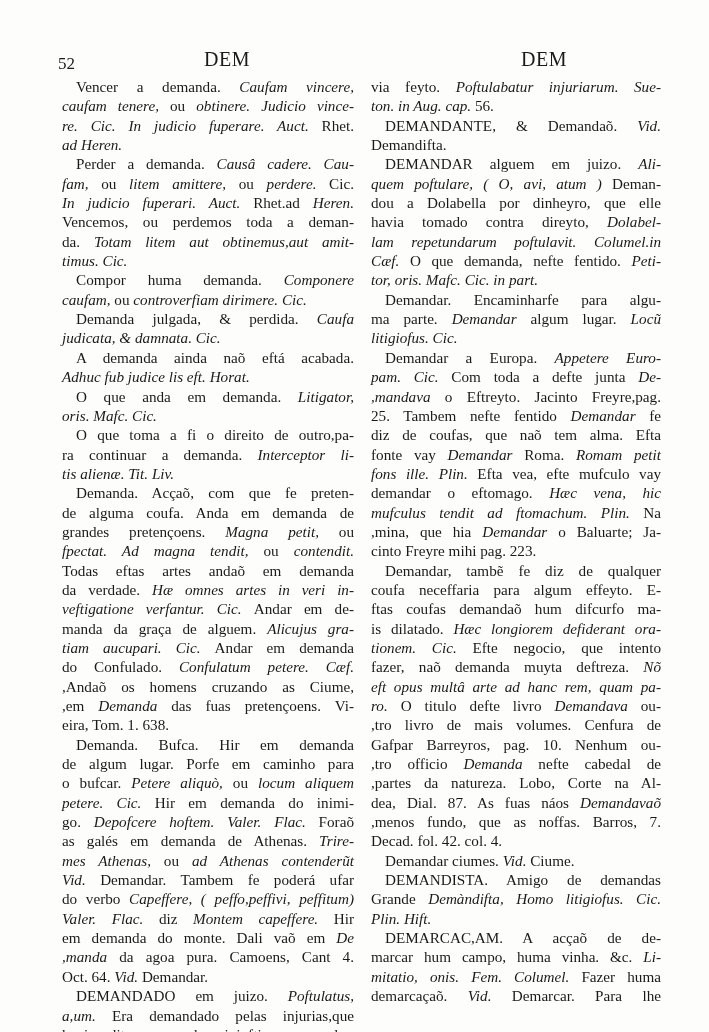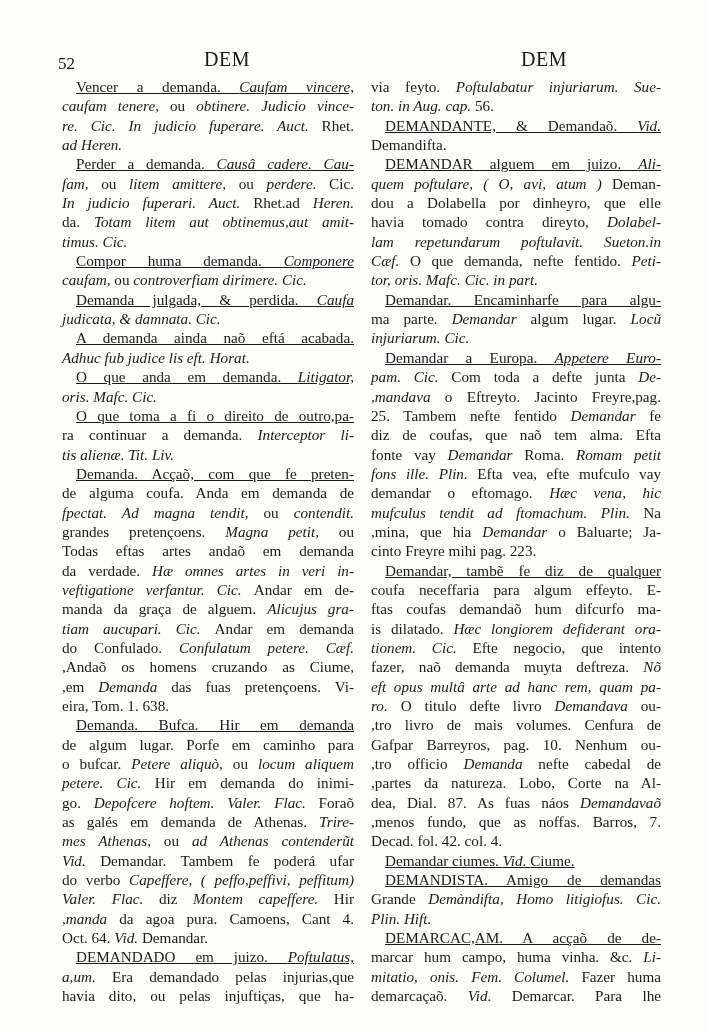--- a/index.html
+++ b/index.html
@@ -7,98 +7,100 @@
          font-family:"DejaVu Serif","Liberation Serif",serif; color:#1a1a1a; }
   .page { position:absolute; left:0; top:0; width:709px; height:1032px; background:#fdfdfc; }
   .header { position:absolute; top:48px; left:0; width:709px; height:26px; }
   .pagenum { position:absolute; left:58px; top:6px; font-size:17px; font-family:"Liberation Serif",serif; }
   .run-left { position:absolute; left:204px; top:0; font-size:20px; font-family:"Liberation Serif",serif; letter-spacing:0.5px; }
   .run-right { position:absolute; left:521px; top:0; font-size:20px; font-family:"Liberation Serif",serif; letter-spacing:0.5px; }
   .col { position:absolute; top:77px; font-family:"Liberation Serif",serif; font-size:15.2px; line-height:19.35px; }
   .col.left { left:62px; width:292px; }
   .col.right { left:371px; width:290px; }
   .line { white-space:nowrap; text-align:justify; text-align-last:justify; height:19.35px; overflow:visible; }
-  .line.indent { padding-left:14px;text-decoration:underline; }
+  .line.indent { padding-left:14px; }
   .line.last { text-align-last:left; }
   .it { font-style:italic; }
 </style>
 </head>
 <body>
 
 <div class="page">
   <div class="header">
     <span class="pagenum">52</span>
     <span class="run-left">DEM</span>
     <span class="run-right">DEM</span>
   </div>
   <div class="col left" id="col-left">
       <div class="line indent"><span>Vencer a demanda. </span><span class="it">Caufam vincere,</span></div>
       <div class="line"><span class="it">caufam tenere, </span><span>ou </span><span class="it">obtinere. Judicio vince-</span></div>
       <div class="line"><span class="it">re. Cic. In judicio fuperare. Auct. </span><span>Rhet.</span></div>
       <div class="line last"><span class="it">ad Heren.</span></div>
       <div class="line indent"><span>Perder a demanda. </span><span class="it">Causâ cadere. Cau-</span></div>
       <div class="line"><span class="it">fam, </span><span>ou </span><span class="it">litem amittere, </span><span>ou </span><span class="it">perdere. </span><span>Cic.</span></div>
       <div class="line"><span class="it">In judicio fuperari. Auct. </span><span>Rhet.ad </span><span class="it">Heren.</span></div>
+      <div class="line"><span>Vencemos, ou perdemos toda a deman-</span></div>
       <div class="line"><span>da. </span><span class="it">Totam litem aut obtinemus,aut amit-</span></div>
       <div class="line last"><span class="it">timus. Cic.</span></div>
       <div class="line indent"><span>Compor huma demanda. </span><span class="it">Componere</span></div>
       <div class="line last"><span class="it">caufam, </span><span>ou </span><span class="it">controverfiam dirimere. Cic.</span></div>
       <div class="line indent"><span>Demanda julgada, &amp; perdida. </span><span class="it">Caufa</span></div>
       <div class="line last"><span class="it">judicata, &amp; damnata. Cic.</span></div>
       <div class="line indent"><span>A demanda ainda naõ eftá acabada.</span></div>
       <div class="line last"><span class="it">Adhuc fub judice lis eft. Horat.</span></div>
       <div class="line indent"><span>O que anda em demanda. </span><span class="it">Litigator,</span></div>
       <div class="line last"><span class="it">oris. Mafc. Cic.</span></div>
       <div class="line indent"><span>O que toma a fi o direito de outro,pa-</span></div>
       <div class="line"><span>ra continuar a demanda. </span><span class="it">Interceptor li-</span></div>
       <div class="line last"><span class="it">tis alienæ. Tit. Liv.</span></div>
       <div class="line indent"><span>Demanda. Acçaõ, com que fe preten-</span></div>
       <div class="line"><span>de alguma coufa. Anda em demanda de</span></div>
+      <div class="line"><span>grandes pretençoens. </span><span class="it">Magna petit, </span><span>ou</span></div>
       <div class="line"><span class="it">fpectat. Ad magna tendit, </span><span>ou </span><span class="it">contendit.</span></div>
-      <div class="line"><span>grandes pretençoens. </span><span class="it">Magna petit, </span><span>ou</span></div>
       <div class="line"><span>Todas eftas artes andaõ em demanda</span></div>
       <div class="line"><span>da verdade. </span><span class="it">Hæ omnes artes in veri in-</span></div>
       <div class="line"><span class="it">veftigatione verfantur. Cic. </span><span>Andar em de-</span></div>
       <div class="line"><span>manda da graça de alguem. </span><span class="it">Alicujus gra-</span></div>
       <div class="line"><span class="it">tiam aucupari. Cic. </span><span>Andar em demanda</span></div>
       <div class="line"><span>do Confulado. </span><span class="it">Confulatum petere. Cæf.</span></div>
       <div class="line"><span>,Andaõ os homens cruzando as Ciume,</span></div>
       <div class="line"><span>,em </span><span class="it">Demanda </span><span>das fuas pretençoens. Vi-</span></div>
       <div class="line last"><span>eira, Tom. 1. 638.</span></div>
       <div class="line indent"><span>Demanda. Bufca. Hir em demanda</span></div>
       <div class="line"><span>de algum lugar. Porfe em caminho para</span></div>
       <div class="line"><span>o bufcar. </span><span class="it">Petere aliquò, </span><span>ou </span><span class="it">locum aliquem</span></div>
       <div class="line"><span class="it">petere. Cic. </span><span>Hir em demanda do inimi-</span></div>
       <div class="line"><span>go. </span><span class="it">Depofcere hoftem. Valer. Flac. </span><span>Foraõ</span></div>
       <div class="line"><span>as galés em demanda de Athenas. </span><span class="it">Trire-</span></div>
       <div class="line"><span class="it">mes Athenas, </span><span>ou </span><span class="it">ad Athenas contenderũt</span></div>
       <div class="line"><span class="it">Vid. </span><span>Demandar. Tambem fe poderá ufar</span></div>
       <div class="line"><span>do verbo </span><span class="it">Capeffere, ( peffo,peffivi, peffitum)</span></div>
       <div class="line"><span class="it">Valer. Flac. </span><span>diz </span><span class="it">Montem capeffere. </span><span>Hir</span></div>
+      <div class="line"><span>em demanda do monte. Dali vaõ em </span><span class="it">De</span></div>
       <div class="line"><span class="it">,manda </span><span>da agoa pura. Camoens, Cant 4.</span></div>
       <div class="line last"><span>Oct. 64. </span><span class="it">Vid. </span><span>Demandar.</span></div>
       <div class="line indent"><span>DEMANDADO em juizo. </span><span class="it">Poftulatus,</span></div>
       <div class="line"><span class="it">a,um. </span><span>Era demandado pelas injurias,que</span></div>
       <div class="line"><span>havia dito, ou pelas injuftiças, que ha-</span></div>
     </div>
   <div class="col right" id="col-right">
       <div class="line"><span>via feyto. </span><span class="it">Poftulabatur injuriarum. Sue-</span></div>
       <div class="line last"><span class="it">ton. in Aug. cap. </span><span>56.</span></div>
       <div class="line indent"><span>DEMANDANTE, &amp; Demandaõ. </span><span class="it">Vid.</span></div>
       <div class="line last"><span>Demandifta.</span></div>
       <div class="line indent"><span>DEMANDAR alguem em juizo. </span><span class="it">Ali-</span></div>
       <div class="line"><span class="it">quem poftulare, ( O, avi, atum ) </span><span>Deman-</span></div>
       <div class="line"><span>dou a Dolabella por dinheyro, que elle</span></div>
       <div class="line"><span>havia tomado contra direyto, </span><span class="it">Dolabel-</span></div>
-      <div class="line"><span class="it">lam repetundarum poftulavit. Sueton.in</span></div>
+      <div class="line"><span class="it">lam repetundarum poftulavit. Columel.in</span></div>
       <div class="line"><span class="it">Cæf. </span><span>O que demanda, nefte fentido. </span><span class="it">Peti-</span></div>
       <div class="line last"><span class="it">tor, oris. Mafc. Cic. in part.</span></div>
       <div class="line indent"><span>Demandar. Encaminharfe para algu-</span></div>
       <div class="line"><span>ma parte. </span><span class="it">Demandar </span><span>algum lugar. </span><span class="it">Locũ</span></div>
-      <div class="line last"><span class="it">injuriarum. Cic.</span></div>
+      <div class="line last"><span class="it">litigiofus. Cic.</span></div>
       <div class="line indent"><span>Demandar a Europa. </span><span class="it">Appetere Euro-</span></div>
       <div class="line"><span class="it">pam. Cic. </span><span>Com toda a defte junta </span><span class="it">De-</span></div>
       <div class="line"><span class="it">,mandava </span><span>o Eftreyto. Jacinto Freyre,pag.</span></div>
       <div class="line"><span>25. Tambem nefte fentido </span><span class="it">Demandar </span><span>fe</span></div>
       <div class="line"><span>diz de coufas, que naõ tem alma. Efta</span></div>
       <div class="line"><span>fonte vay </span><span class="it">Demandar </span><span>Roma. </span><span class="it">Romam petit</span></div>
       <div class="line"><span class="it">fons ille. Plin. </span><span>Efta vea, efte mufculo vay</span></div>
       <div class="line"><span>demandar o eftomago. </span><span class="it">Hæc vena, hic</span></div>
       <div class="line"><span class="it">mufculus tendit ad ftomachum. Plin. </span><span>Na</span></div>
       <div class="line"><span>,mina, que hia </span><span class="it">Demandar </span><span>o Baluarte; Ja-</span></div>

